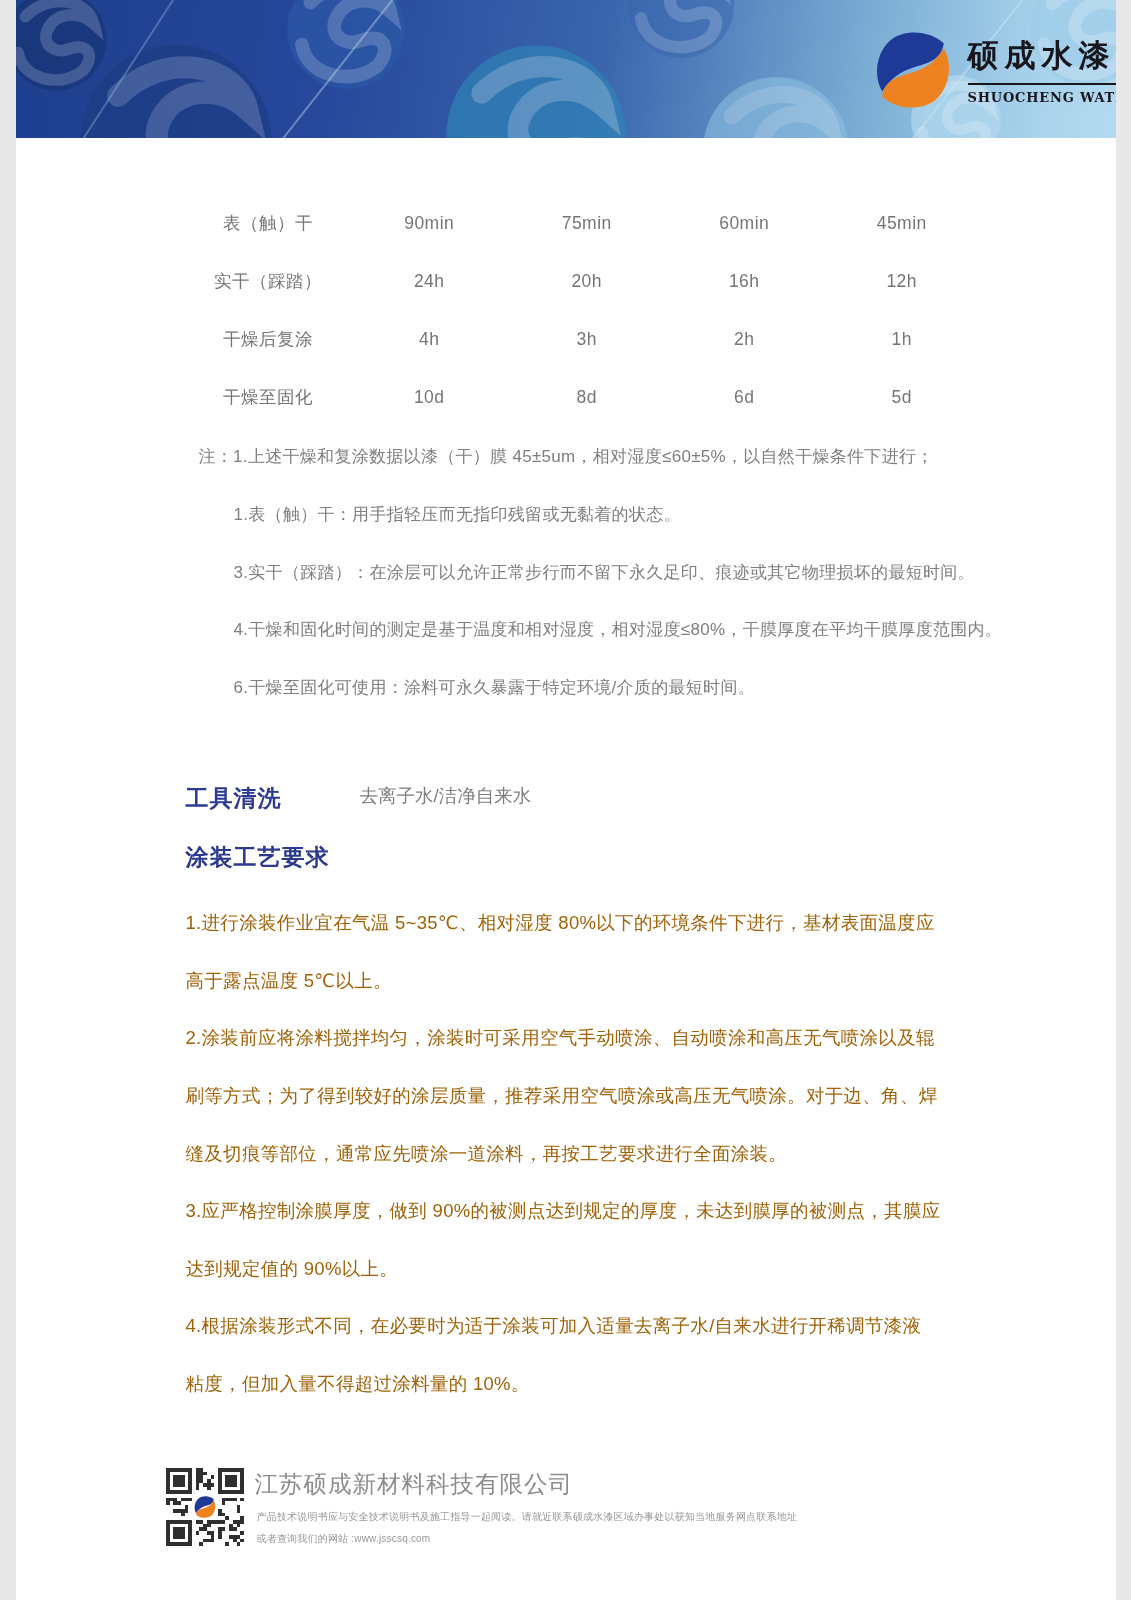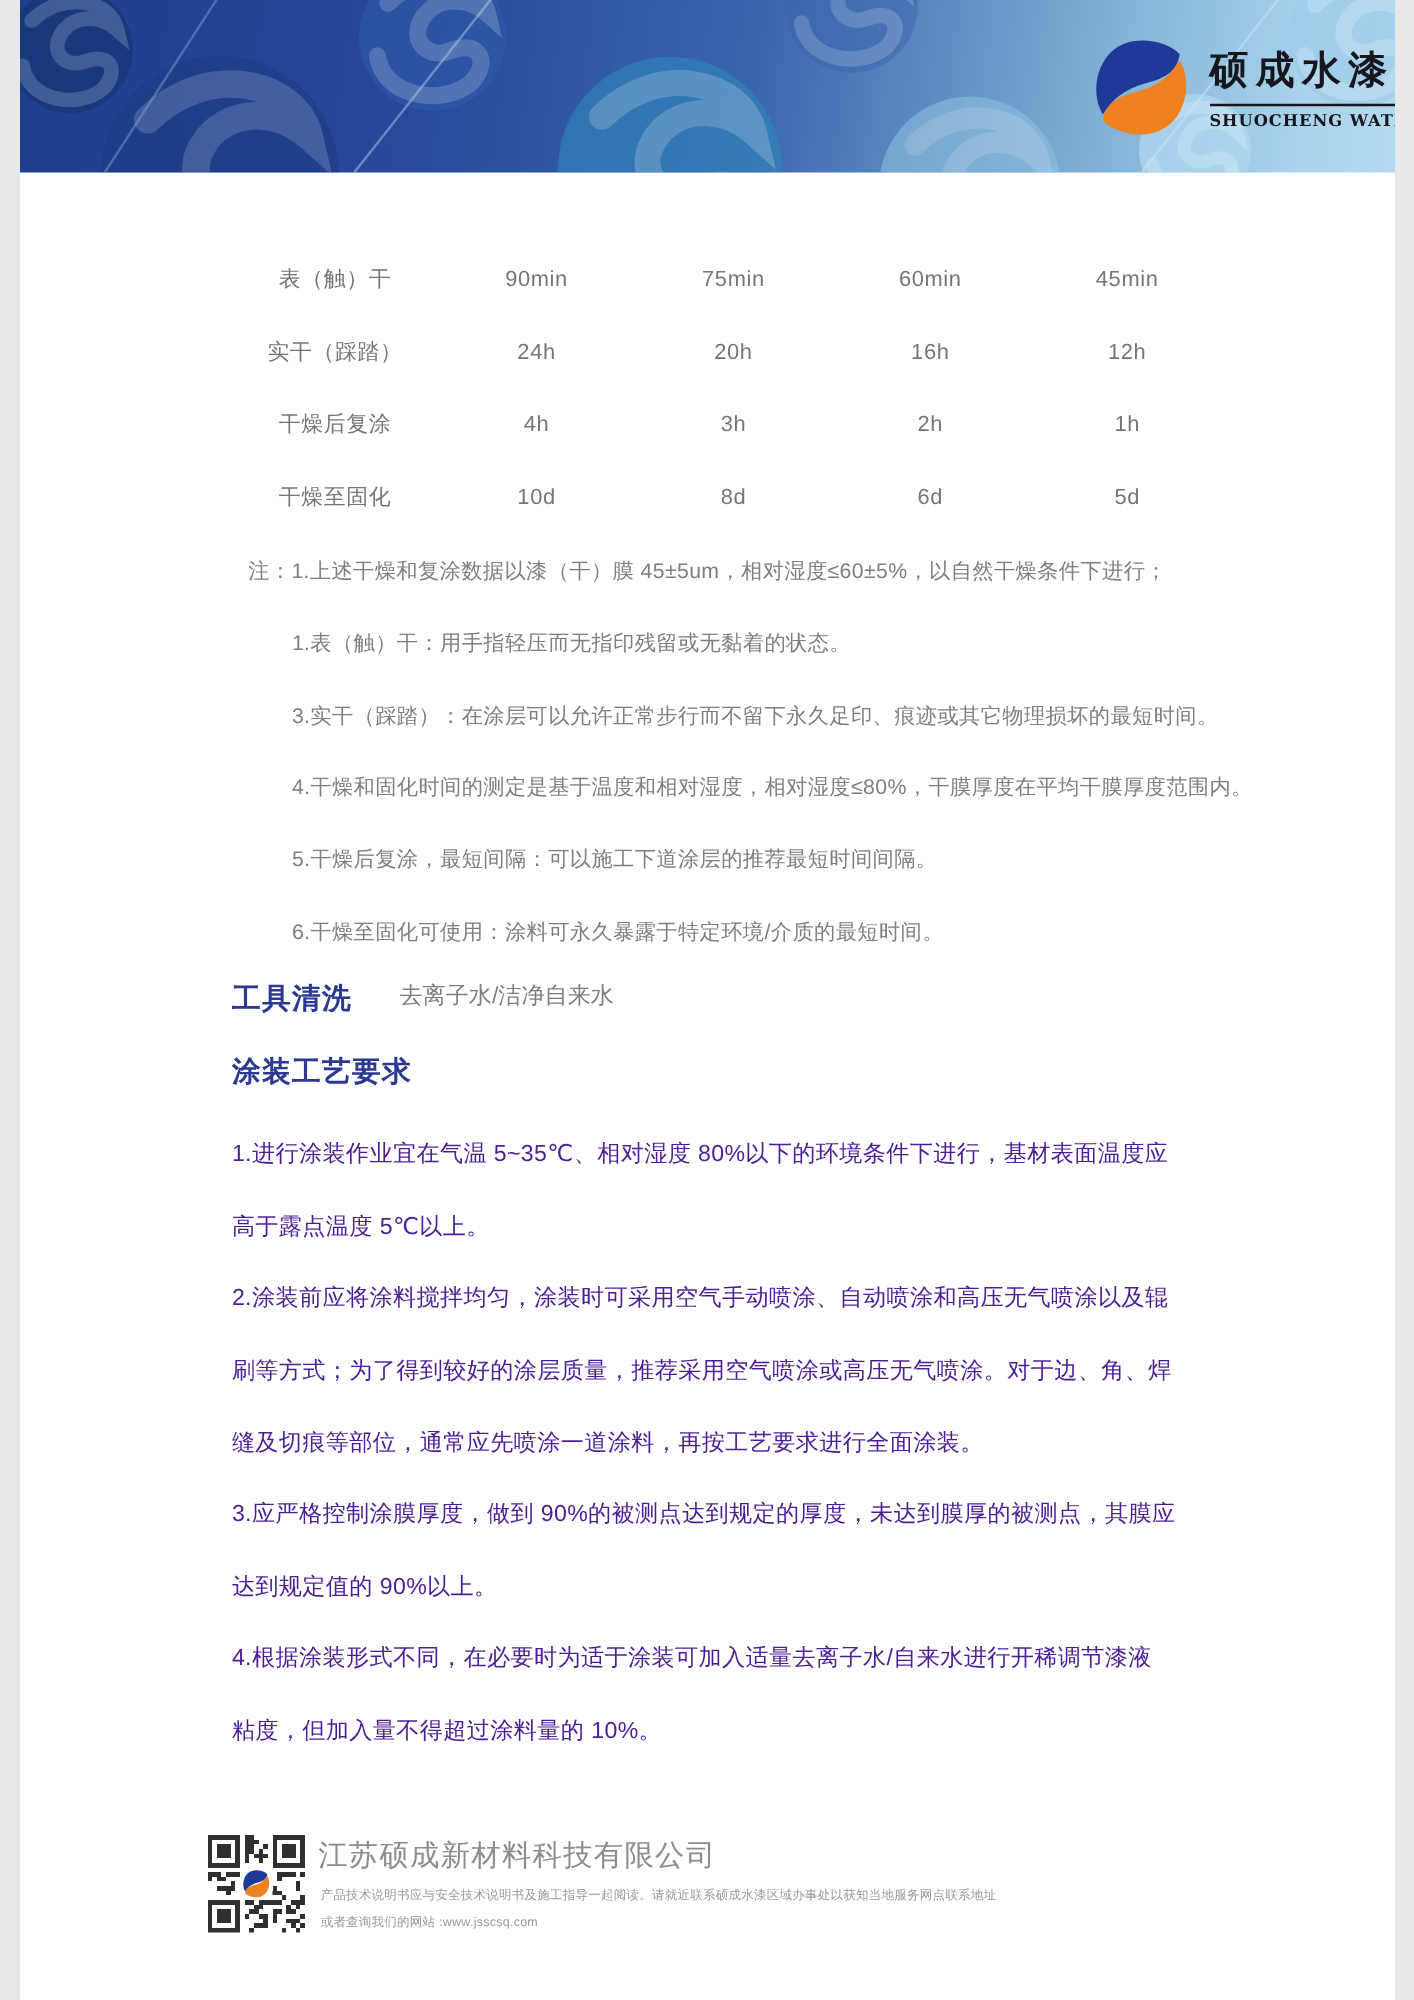--- a/index.html
+++ b/index.html
@@ -46,25 +46,25 @@
   }
 
   
   .notes { position:absolute; left:183px; top:428px; width:930px; color:#7e7e7e; font-size:17px; }
   .note-line { height:57.7px; display:flex; align-items:center; white-space:nowrap; letter-spacing:0.3px; }
   .note-line.indent { padding-left:35px; }
 
   
   .tool-row { position:absolute; left:170px; top:783px; display:flex; align-items:flex-start; }
   .sec-heading { color:#2b3990; font-size:23px; font-weight:bold; letter-spacing:1px; white-space:nowrap; }
-  .tool-value { color:#7e7e7e; font-size:18.5px; margin-left:38px; white-space:nowrap; }
+  .tool-value { color:#7e7e7e; font-size:18.5px; margin-left:78px; white-space:nowrap; }
   .coating-heading { position:absolute; left:170px; top:842px; }
 
   
-  .coating-body { position:absolute; left:170px; top:894px; width:930px; color:#4c1d95; font-size:18.5px;text-align:center; }
+  .coating-body { position:absolute; left:170px; top:894px; width:930px; color:#a16207; font-size:18.5px;text-align:center; }
   .body-line { height:57.6px; display:flex; align-items:center; white-space:nowrap; letter-spacing:0.3px; }
 
   
   .qr-wrap { position:absolute; left:150px; top:1468px; width:78px; height:78px; }
   .qr-wrap svg.qr { width:78px; height:78px; display:block; }
   .qr-logo { position:absolute; left:26px; top:26px; width:26px; height:26px; background:#fff; border-radius:4px; }
   .footer-company {
     position:absolute; left:239px; top:1468px;
     color:#8c8c8c; font-size:23.5px; letter-spacing:1px; white-space:nowrap;
   }
@@ -150,23 +150,20 @@
         <span>1.上述干燥和复涂数据以漆（干）膜 45±5um，相对湿度≤60±5%，以自然干燥条件下进行；</span>
     </div>
     <div class="note-line indent">
         <span>1.表（触）干：用手指轻压而无指印残留或无黏着的状态。</span>
       </div>
     <div class="note-line indent">
         <span>3.实干（踩踏）：在涂层可以允许正常步行而不留下永久足印、痕迹或其它物理损坏的最短时间。</span>
       </div>
     <div class="note-line indent">
         <span>4.干燥和固化时间的测定是基于温度和相对湿度，相对湿度≤80%，干膜厚度在平均干膜厚度范围内。</span>
-      </div>
-    <div class="note-line indent">
-        <span>5.干燥后复涂，最短间隔：可以施工下道涂层的推荐最短时间间隔。</span>
       </div>
     <div class="note-line indent">
         <span>6.干燥至固化可使用：涂料可永久暴露于特定环境/介质的最短时间。</span>
       </div>
   </div>
 
   <div class="tool-row">
     <span class="sec-heading">工具清洗</span>
     <span class="tool-value">去离子水/洁净自来水</span>
   </div>

